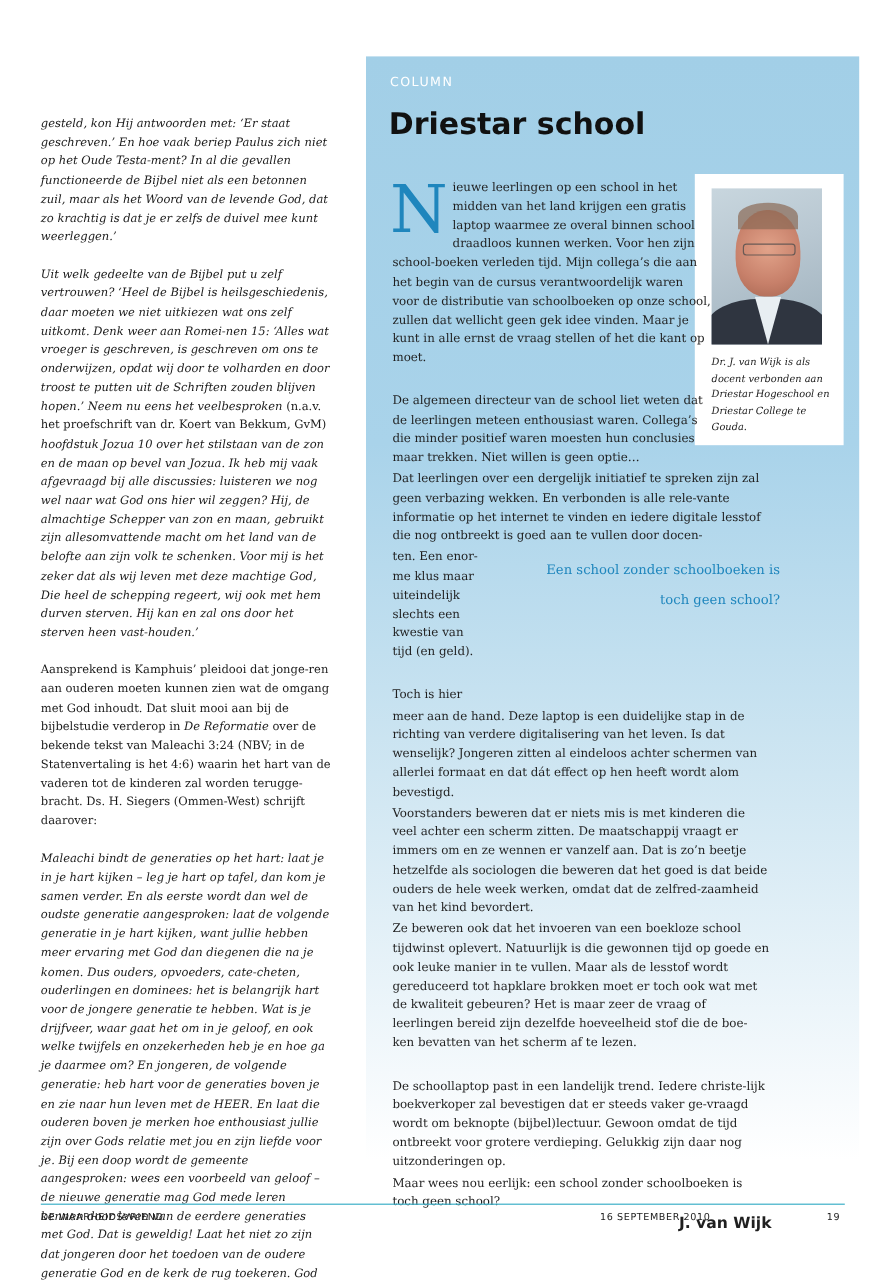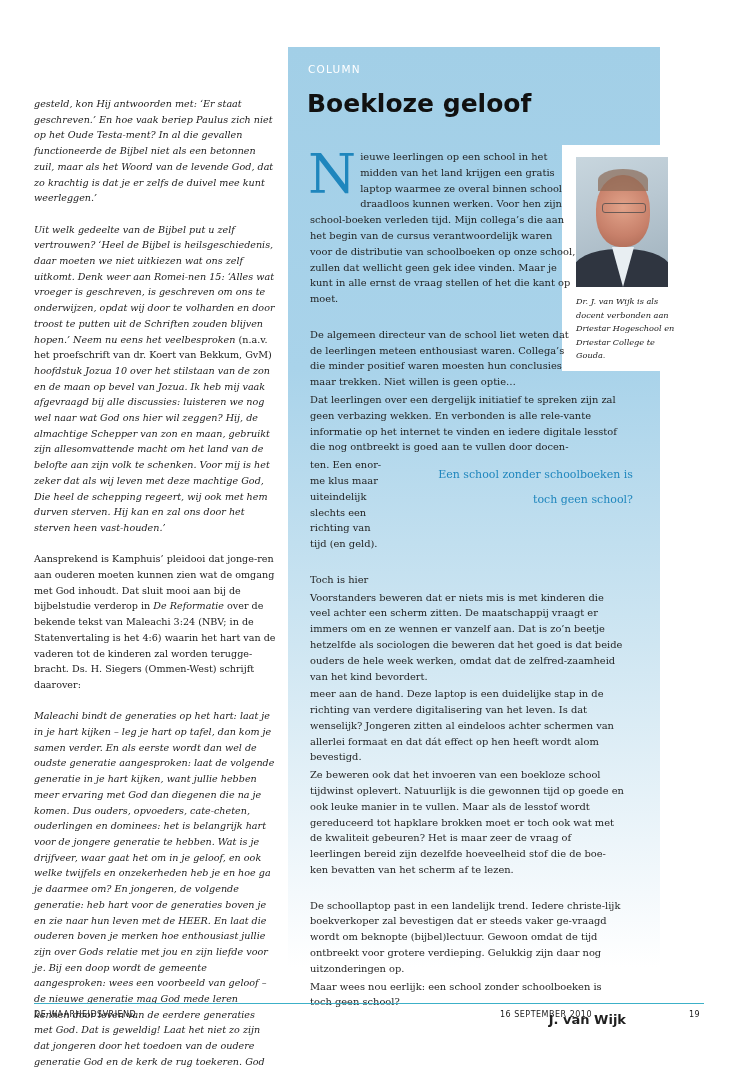--- a/index.html
+++ b/index.html
@@ -8,21 +8,21 @@
     position:absolute; left:34px; top:96px; width:242px;
     font-family:"DejaVu Serif", serif; font-size:9.6px; line-height:15.7px; color:#1a1a1a;
   }
   .left-col p { margin:0 0 15.7px 0; }
   .it { font-style:italic;margin-top:24px; }
   .left-col .sig, .panel .sig {
     font-family:"DejaVu Sans", sans-serif; font-weight:bold; font-size:13px;
     text-align:right; margin-top:2px;
   }
   .panel {
-    position:absolute; left:288px; top:47px; width:372px; height:920px;
+    position:absolute; left:305px; top:47px; width:411px; height:920px;
     background:linear-gradient(to bottom, #a2cfe7 0%, #a9d3ea 35%, #cfe6f2 65%, #f4f9fc 92%, #ffffff 100%);
   }
   .kicker {
     position:absolute; left:20px; top:16px;
     font-family:"DejaVu Sans", sans-serif; font-size:10.5px; letter-spacing:1.2px; color:#ffffff;
   }
   .title {
     position:absolute; left:19px; top:42px;
     font-family:"DejaVu Sans", sans-serif; font-weight:bold; font-size:25px; color:#111111; margin:0;
   }
@@ -68,46 +68,46 @@
 <div class="left-col">
   <p class="it">gesteld, kon Hij antwoorden met: ‘Er staat geschreven.’ En hoe vaak beriep Paulus zich niet op het Oude Testa-ment? In al die gevallen functioneerde de Bijbel niet als een betonnen zuil, maar als het Woord van de levende God, dat zo krachtig is dat je er zelfs de duivel mee kunt weerleggen.’</p>
   <p><span class="it">Uit welk gedeelte van de Bijbel put u zelf vertrouwen? ‘Heel de Bijbel is heilsgeschiedenis, daar moeten we niet uitkiezen wat ons zelf uitkomt. Denk weer aan Romei-nen 15: ‘Alles wat vroeger is geschreven, is geschreven om ons te onderwijzen, opdat wij door te volharden en door troost te putten uit de Schriften zouden blijven hopen.’ Neem nu eens het veelbesproken</span><span> (n.a.v. het proefschrift van dr. Koert van Bekkum, GvM) </span><span class="it">hoofdstuk Jozua 10 over het stilstaan van de zon en de maan op bevel van Jozua. Ik heb mij vaak afgevraagd bij alle discussies: luisteren we nog wel naar wat God ons hier wil zeggen? Hij, de almachtige Schepper van zon en maan, gebruikt zijn allesomvattende macht om het land van de belofte aan zijn volk te schenken. Voor mij is het zeker dat als wij leven met deze machtige God, Die heel de schepping regeert, wij ook met hem durven sterven. Hij kan en zal ons door het sterven heen vast-houden.’</span></p>
   <p><span>Aansprekend is Kamphuis’ pleidooi dat jonge-ren aan ouderen moeten kunnen zien wat de omgang met God inhoudt. Dat sluit mooi aan bij de bijbelstudie verderop in </span><span class="it">De Reformatie</span><span> over de bekende tekst van Maleachi 3:24 (NBV; in de Statenvertaling is het 4:6) waarin het hart van de vaderen tot de kinderen zal worden terugge-bracht. Ds. H. Siegers (Ommen-West) schrijft daarover:</span></p>
   <p class="it" style="margin-bottom:4px">Maleachi bindt de generaties op het hart: laat je in je hart kijken – leg je hart op tafel, dan kom je samen verder. En als eerste wordt dan wel de oudste generatie aangesproken: laat de volgende generatie in je hart kijken, want jullie hebben meer ervaring met God dan diegenen die na je komen. Dus ouders, opvoeders, cate-cheten, ouderlingen en dominees: het is belangrijk hart voor de jongere generatie te hebben. Wat is je drijfveer, waar gaat het om in je geloof, en ook welke twijfels en onzekerheden heb je en hoe ga je daarmee om? En jongeren, de volgende generatie: heb hart voor de generaties boven je en zie naar hun leven met de HEER. En laat die ouderen boven je merken hoe enthousiast jullie zijn over Gods relatie met jou en zijn liefde voor je. Bij een doop wordt de gemeente aangesproken: wees een voorbeeld van geloof – de nieuwe generatie mag God mede leren kennen door leven van de eerdere generaties met God. Dat is geweldig! Laat het niet zo zijn dat jongeren door het toedoen van de oudere generatie God en de kerk de rug toekeren. God wil generaties samen op weg zien.</p>
 
 </div>
 
 <div class="panel">
   <div class="kicker">COLUMN</div>
-  <h1 class="title">Boekloze geloof</h1>
+  <h1 class="title">Driestar school</h1>
 
   <div class="photo-card">
     <div class="photo">
       <div class="shoulders"></div>
         <div class="collar"></div>
       <div class="face"></div>
         <div class="hair"></div>
         <div class="glasses"></div>
     </div>
     <div class="caption">Dr. J. van Wijk is als docent verbonden aan Driestar Hogeschool en Driestar College te Gouda.</div>
   </div>
 
   <div class="body">
     <div class="narrow">
       <span class="dropcap">N</span>
       <p>ieuwe leerlingen op een school in het midden van het land krijgen een gratis laptop waarmee ze overal binnen school draadloos kunnen werken. Voor hen zijn school-boeken verleden tijd. Mijn collega’s die aan het begin van de cursus verantwoordelijk waren voor de distributie van schoolboeken op onze school, zullen dat wellicht geen gek idee vinden. Maar je kunt in alle ernst de vraag stellen of het die kant op moet.</p>
       <div class="gap"></div>
       <p>De algemeen directeur van de school liet weten dat de leerlingen meteen enthousiast waren. Collega’s die minder positief waren moesten hun conclusies maar trekken. Niet willen is geen optie…</p>
     </div>
     <p>Dat leerlingen over een dergelijk initiatief te spreken zijn zal geen verbazing wekken. En verbonden is alle rele-vante informatie op het internet te vinden en iedere digitale lesstof die nog ontbreekt is goed aan te vullen door docen-</p>
-    <p style="width:72px">ten. Een enor-me klus maar uiteindelijk slechts een richting van tijd (en geld).</p>
+    <p style="width:72px">ten. Een enor-me klus maar uiteindelijk slechts een kwestie van tijd (en geld).</p>
     <div class="gap"></div>
     <p>Toch is hier</p>
+    <p>meer aan de hand. Deze laptop is een duidelijke stap in de richting van verdere digitalisering van het leven. Is dat wenselijk? Jongeren zitten al eindeloos achter schermen van allerlei formaat en dat dát effect op hen heeft wordt alom bevestigd.</p>
     <p>Voorstanders beweren dat er niets mis is met kinderen die veel achter een scherm zitten. De maatschappij vraagt er immers om en ze wennen er vanzelf aan. Dat is zo’n beetje hetzelfde als sociologen die beweren dat het goed is dat beide ouders de hele week werken, omdat dat de zelfred-zaamheid van het kind bevordert.</p>
-    <p>meer aan de hand. Deze laptop is een duidelijke stap in de richting van verdere digitalisering van het leven. Is dat wenselijk? Jongeren zitten al eindeloos achter schermen van allerlei formaat en dat dát effect op hen heeft wordt alom bevestigd.</p>
     <p>Ze beweren ook dat het invoeren van een boekloze school tijdwinst oplevert. Natuurlijk is die gewonnen tijd op goede en ook leuke manier in te vullen. Maar als de lesstof wordt gereduceerd tot hapklare brokken moet er toch ook wat met de kwaliteit gebeuren? Het is maar zeer de vraag of leerlingen bereid zijn dezelfde hoeveelheid stof die de boe-ken bevatten van het scherm af te lezen.</p>
     <div class="gap"></div>
     <p>De schoollaptop past in een landelijk trend. Iedere christe-lijk boekverkoper zal bevestigen dat er steeds vaker ge-vraagd wordt om beknopte (bijbel)lectuur. Gewoon omdat de tijd ontbreekt voor grotere verdieping. Gelukkig zijn daar nog uitzonderingen op.</p>
     <p>Maar wees nou eerlijk: een school zonder schoolboeken is toch geen school?</p>
     <div class="sig">J. van Wijk</div>
   </div>
 
   <div class="pullquote">Een school zonder schoolboeken is toch geen school?</div>
 </div>
 

